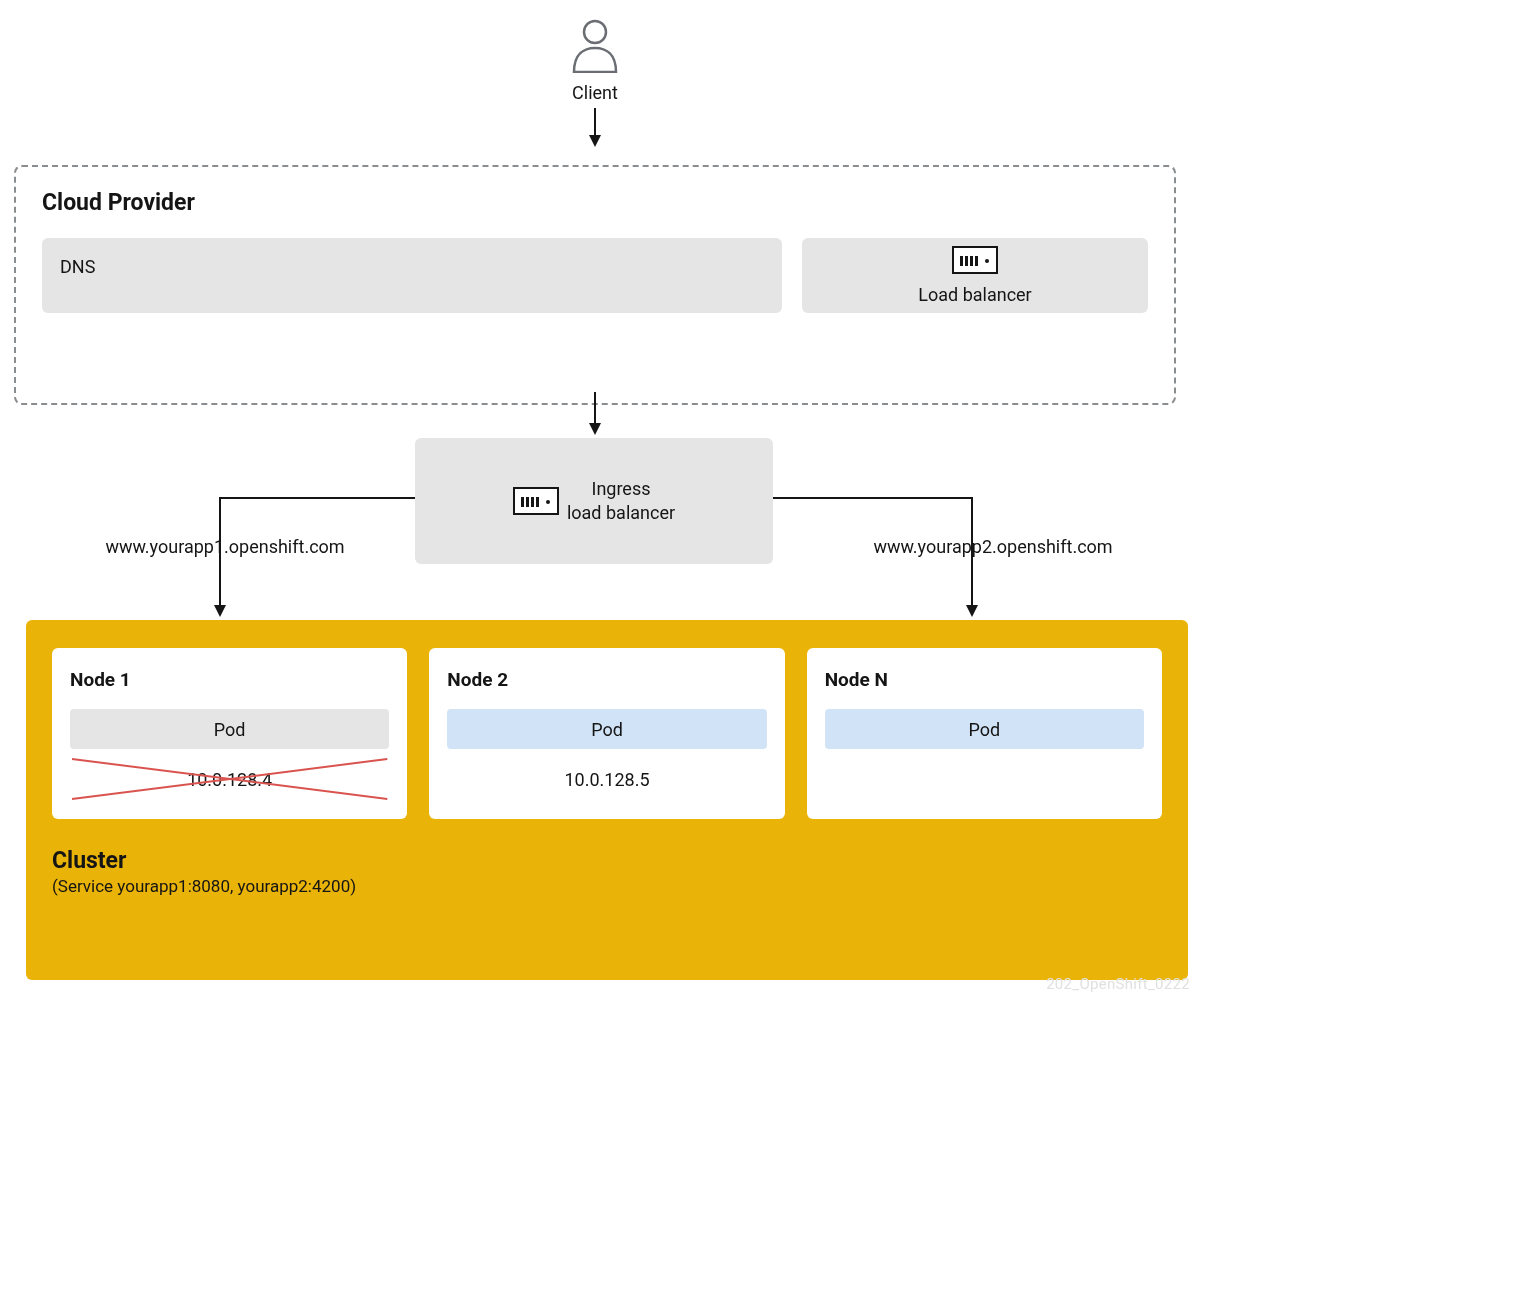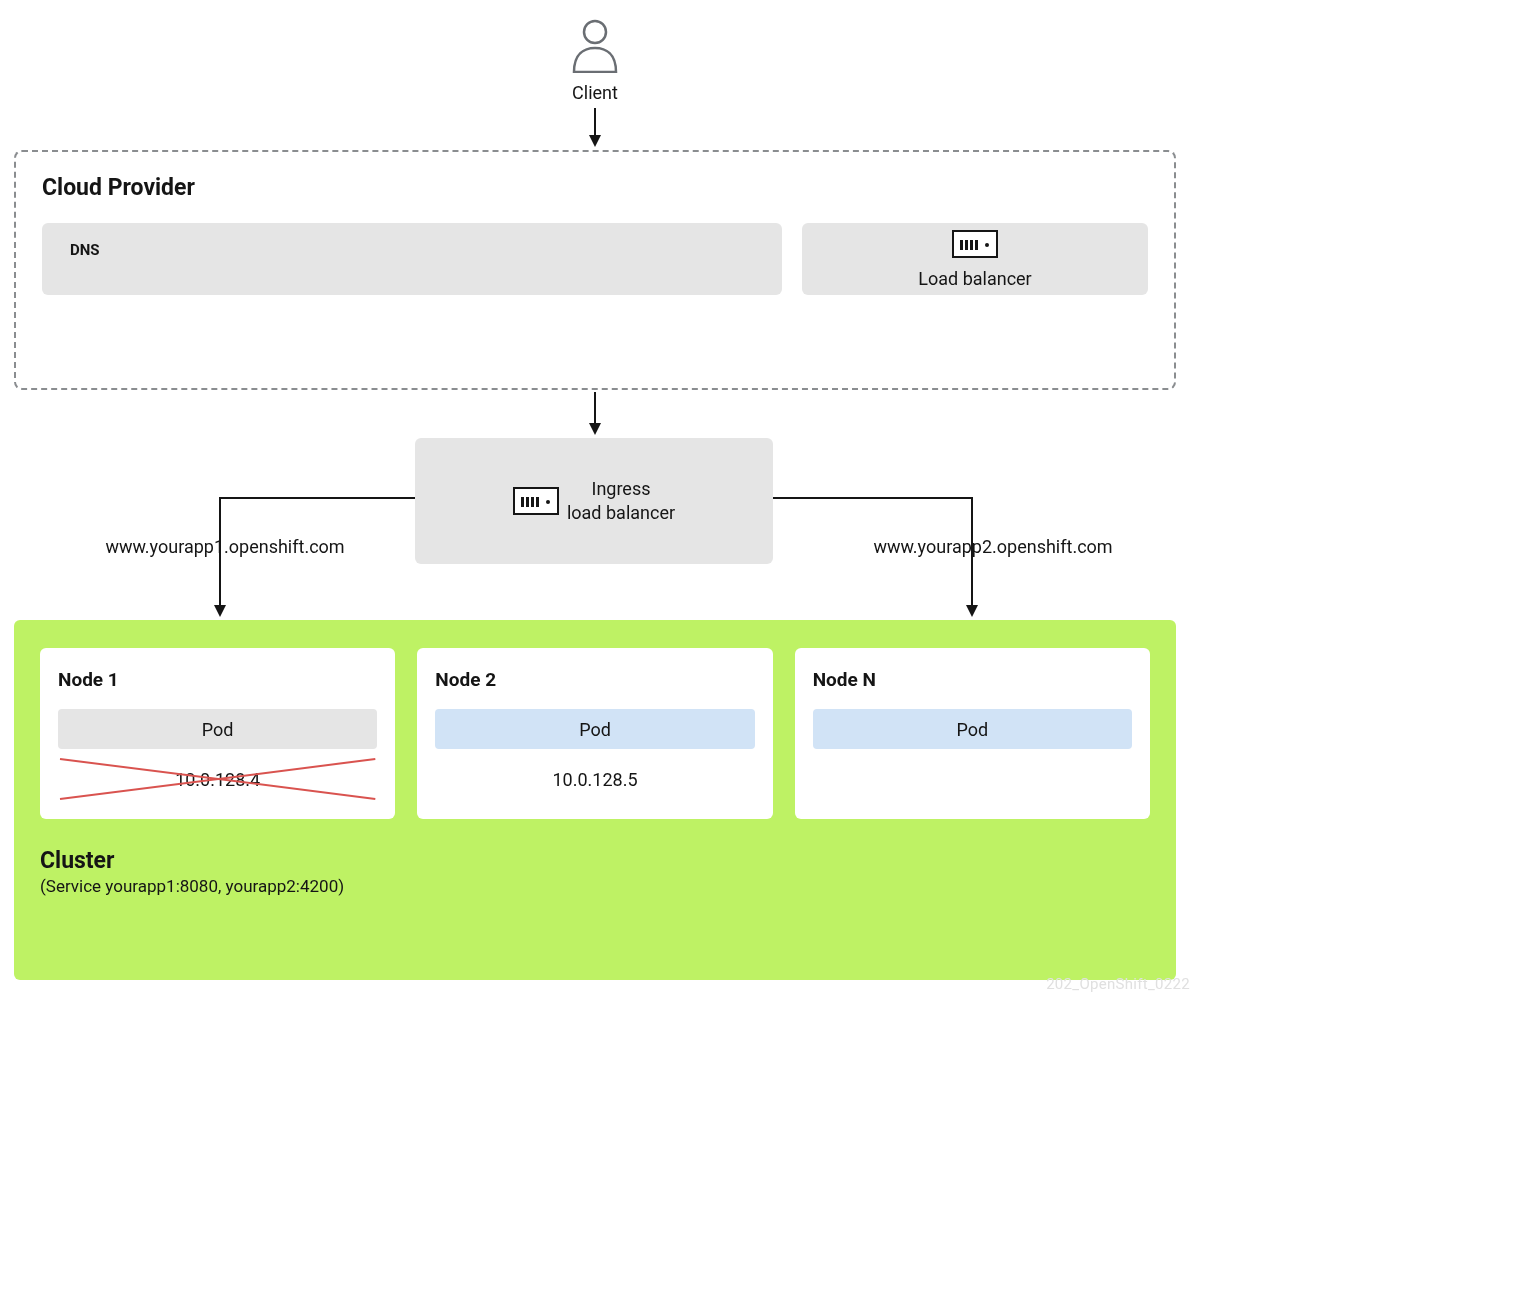--- a/index.html
+++ b/index.html
@@ -24,40 +24,40 @@
     position: absolute;
     left: 0; top: 82px;
     width: 1190px;
     text-align: center;
     font-size: 18px;
   }
 
   
   .cloud-box {
     position: absolute;
-    left: 14px; top: 150px;
+    left: 14px; top: 165px;
     width: 1162px; height: 240px;
     border: 2px dashed #8a8d90;
     border-radius: 8px;
     background: #ffffff;
     padding: 22px 26px 26px 26px;
   }
   .cloud-title {
     font-size: 23px;
     font-weight: 700;
     margin-bottom: 22px;
   }
   .cloud-row { display: flex; gap: 20px; }
   .dns-box {
     background: #e5e5e5;
     border-radius: 6px;
     padding: 18px 18px 22px 18px;
     width: 740px;
   }
-  .dns-title { font-weight: 700; font-size: 15px; margin-bottom: 14px; margin-left: 10px; }
+  .dns-title { font-weight: 400; font-size: 18px; margin-bottom: 14px; }
   .dns-entries { display: flex; gap: 14px; }
   .dns-entry {
     background: #f1f1f1;
     border-radius: 4px;
     height: 54px;
     flex: 1;
     display: flex; align-items: center; justify-content: center;
     font-size: 17px;
   }
   .lb-box {
@@ -117,23 +117,23 @@
   .host-right {
     position: absolute;
     left: 818px; top: 536px;
     width: 350px; text-align: center;
     font-size: 18px;
   }
 
   
   .cluster-box {
     position: absolute;
-    left: 14px; top: 620px;
+    left: 26px; top: 620px;
     width: 1162px; height: 360px;
-    background: #bef264;
+    background: #eab308;
     border-radius: 6px;
     padding: 28px 26px 18px 26px;
   }
   .nodes-row { display: flex; gap: 22px; }
   .node-box {
     background: #ffffff;
     border-radius: 6px;
     width: 356px;
     padding: 20px 18px 18px 18px;
   }

